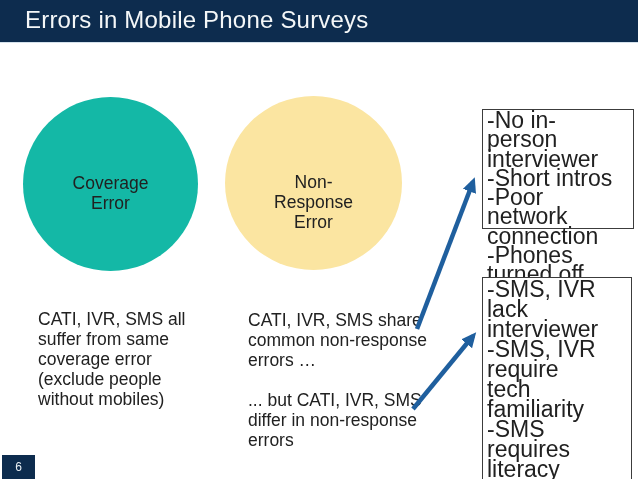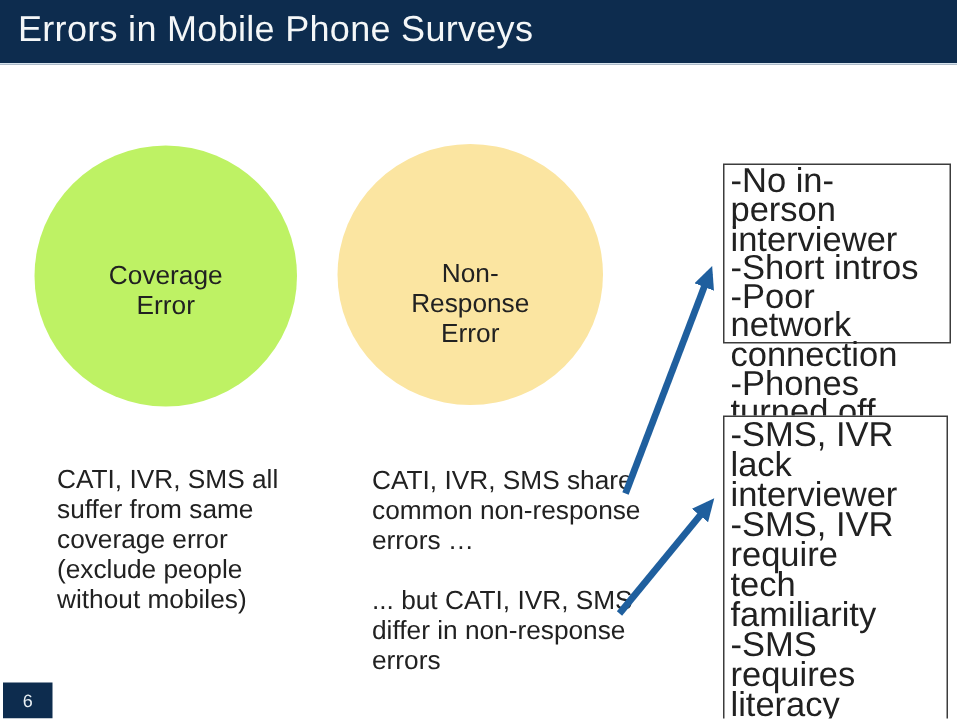--- a/index.html
+++ b/index.html
@@ -15,41 +15,41 @@
     overflow: hidden;
     background: #ffffff;
   }
   .titlebar {
     position: absolute; left: 0; top: 0;
     width: 638px; height: 43px;
     background: #0D2C4E;
     border-bottom: 1px solid #d5e2ec;
     box-sizing: border-box;
     display: flex; align-items: center;
-    padding-left: 12px; padding-bottom: 3px;
+    padding-left: 25px; padding-bottom: 3px;
   }
   .titlebar h1 {
     margin: 0;
     font-size: 24px;
     font-weight: 400;
     letter-spacing: 0.2px;
     color: #f4f7f8;
   }
   .circle {
     position: absolute;
     border-radius: 50%;
     display: flex; align-items: center; justify-content: center;
     text-align: center;
     font-size: 17.5px; line-height: 20px;
     color: #212121;
     white-space: pre-line;
   }
   .circle-coverage {
     left: 23px; top: 97px; width: 175px; height: 174px;
-    background: #bef264;
+    background: #14b8a6;
   }
   .circle-coverage .circle-label { transform: translateY(9px); }
   .circle-nonresponse {
     left: 225px; top: 96px; width: 177px; height: 174px;
     background: #FBE5A1;
   }
   .circle-nonresponse .circle-label { transform: translateY(19px); }
   .note {
     position: absolute;
     font-size: 17.5px; line-height: 20px;

